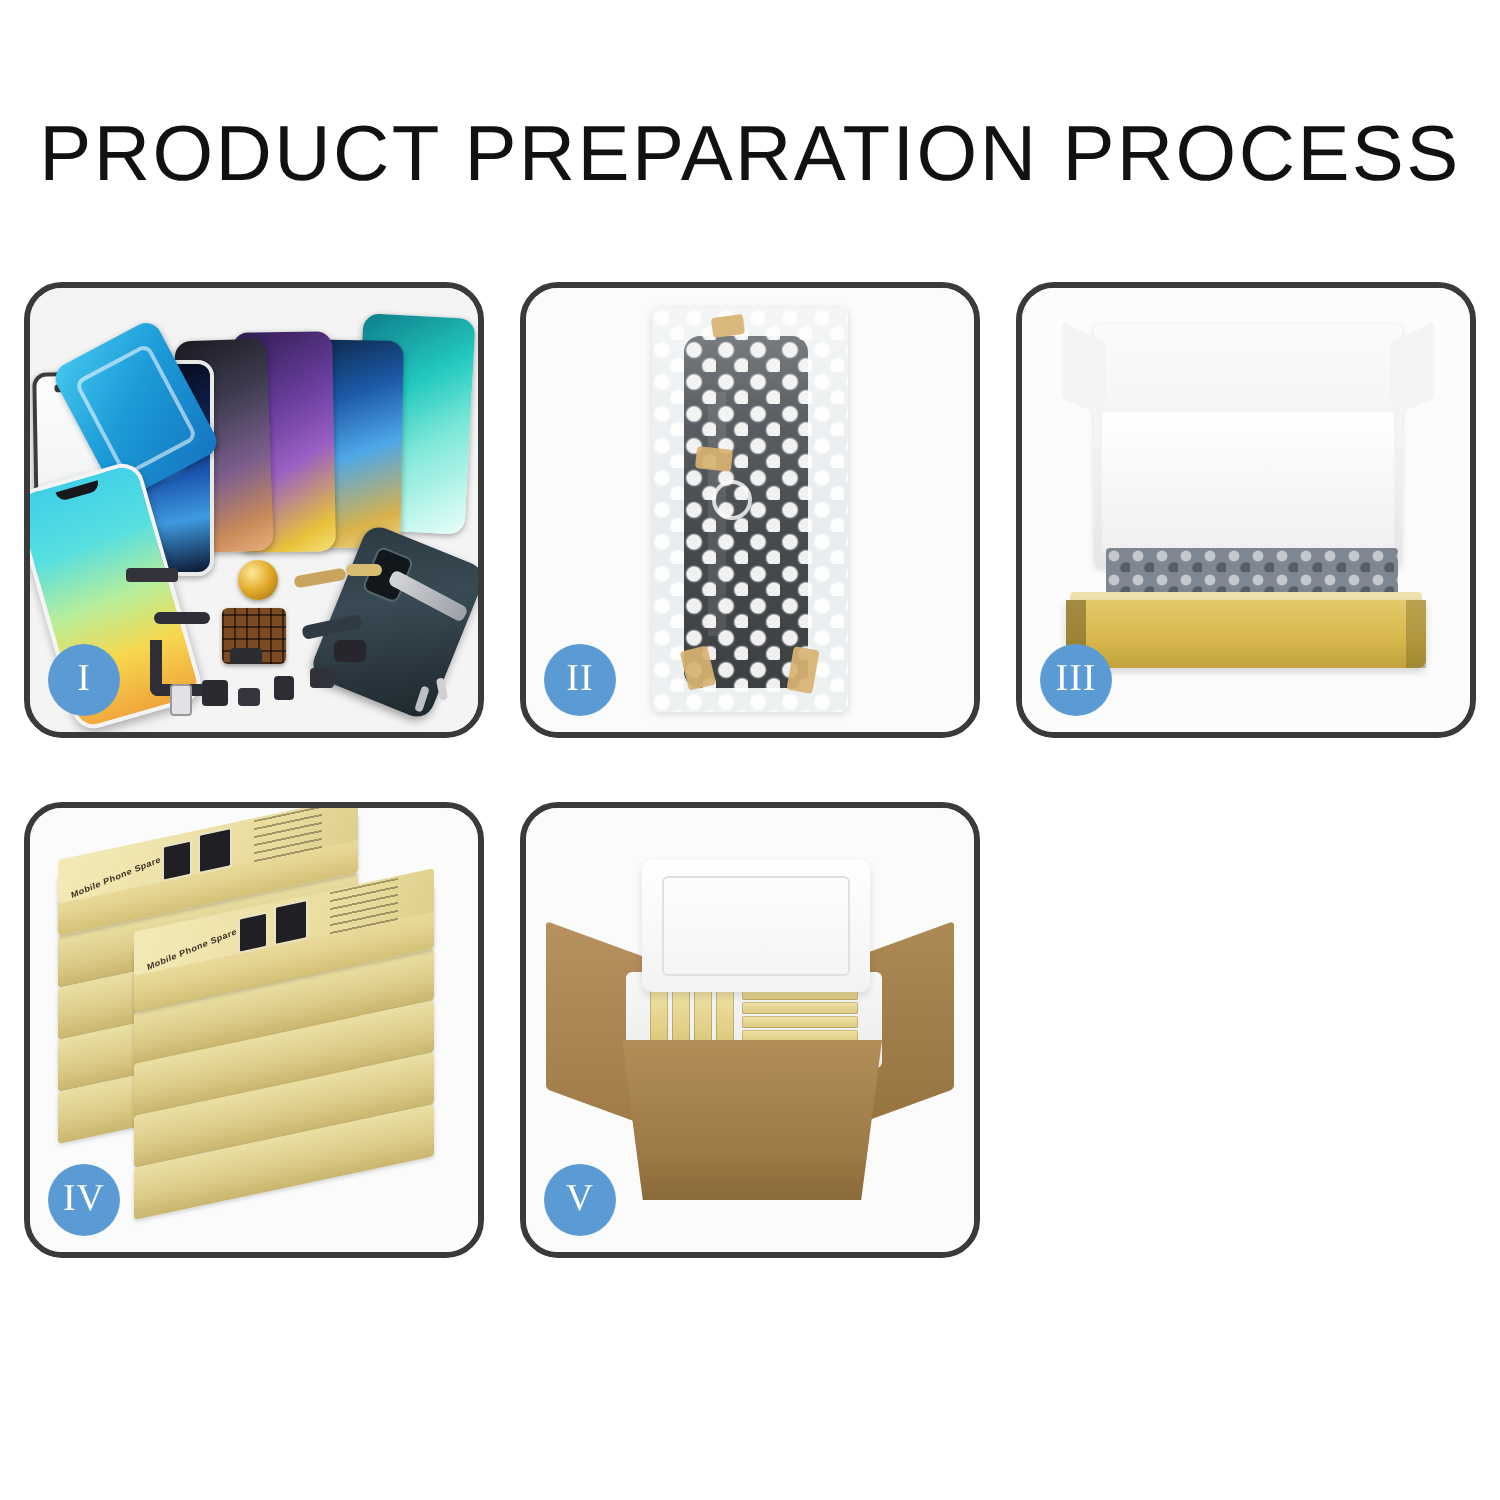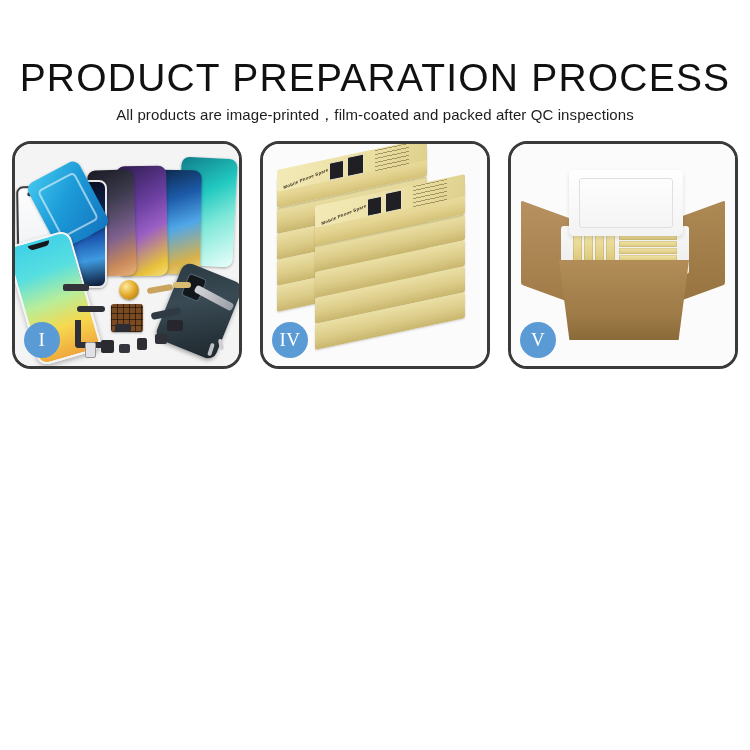--- a/index.html
+++ b/index.html
@@ -275,21 +275,20 @@
   .c6tape2{position:absolute;left:30px;top:122px;width:13px;height:16px;
     background:#a8854f;opacity:.75;transform:skewY(14deg);}
 </style>
 </head>
 <body>
 
 <div class="page">
 
   <div class="header">
     <div class="title">PRODUCT PREPARATION PROCESS</div>
-    <div class="subtitle">All products are image-printed，film-coated and packed after QC inspections</div>
   </div>
 
   <div class="grid">
 
     <div class="panel p1">
       <div class="stage">
         <div class="scr scr-e"></div>
         <div class="scr scr-d"></div>
         <div class="scr scr-c"></div>
         <div class="scr scr-b"></div>
@@ -313,21 +312,48 @@
         <div class="sq5"></div>
         <div class="sq6"></div>
         <div class="cam"></div>
         <div class="tweez"></div>
         <div class="scrw1"></div>
         <div class="scrw2"></div>
       </div>
       <div class="badge">I</div>
     </div>
 
-
+    <div class="panel p2">
+      <div class="stage">
+        <div class="bagwrap">
+          <div class="bag"></div>
+          <div class="inner"></div>
+          <div class="bubbles"></div>
+          <div class="circ"></div>
+          <div class="tape tape-t"></div>
+          <div class="tape tape-m"></div>
+          <div class="tape tape-bl"></div>
+          <div class="tape tape-br"></div>
+        </div>
+      </div>
+      <div class="badge">II</div>
+    </div>
+
+    <div class="panel p3">
+      <div class="stage">
+        <div class="b3">
+          <div class="lid3"></div>
+          <div class="foam3"></div>
+          <div class="fill3"></div>
+          <div class="trayl3"></div>
+          <div class="tray3"></div>
+        </div>
+      </div>
+      <div class="badge">III</div>
+    </div>
 
     <div class="panel p4">
       <div class="stage">
         <div class="stack">
           <div class="slab slab-1"></div>
           <div class="slab slab-2"></div>
           <div class="slab slab-3"></div>
           <div class="slab slab-4"></div>
 
           <div class="ybox box-a"></div>

